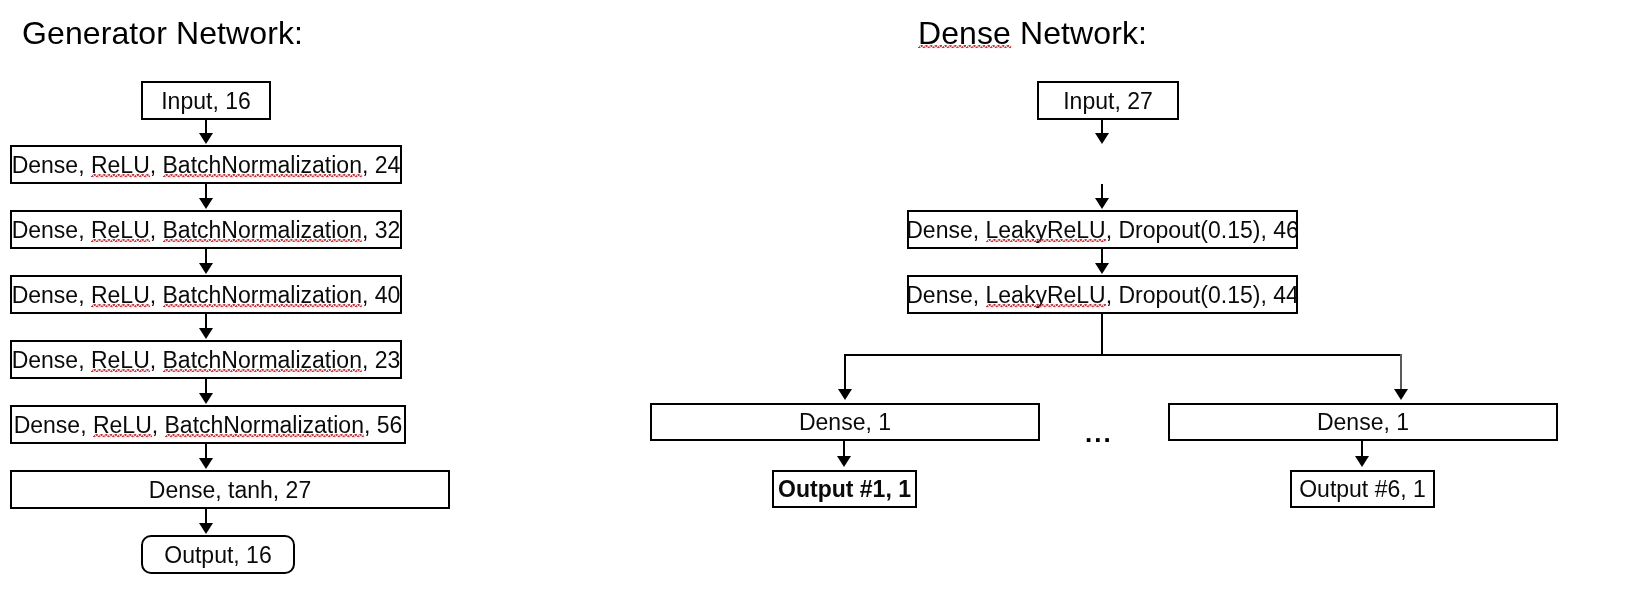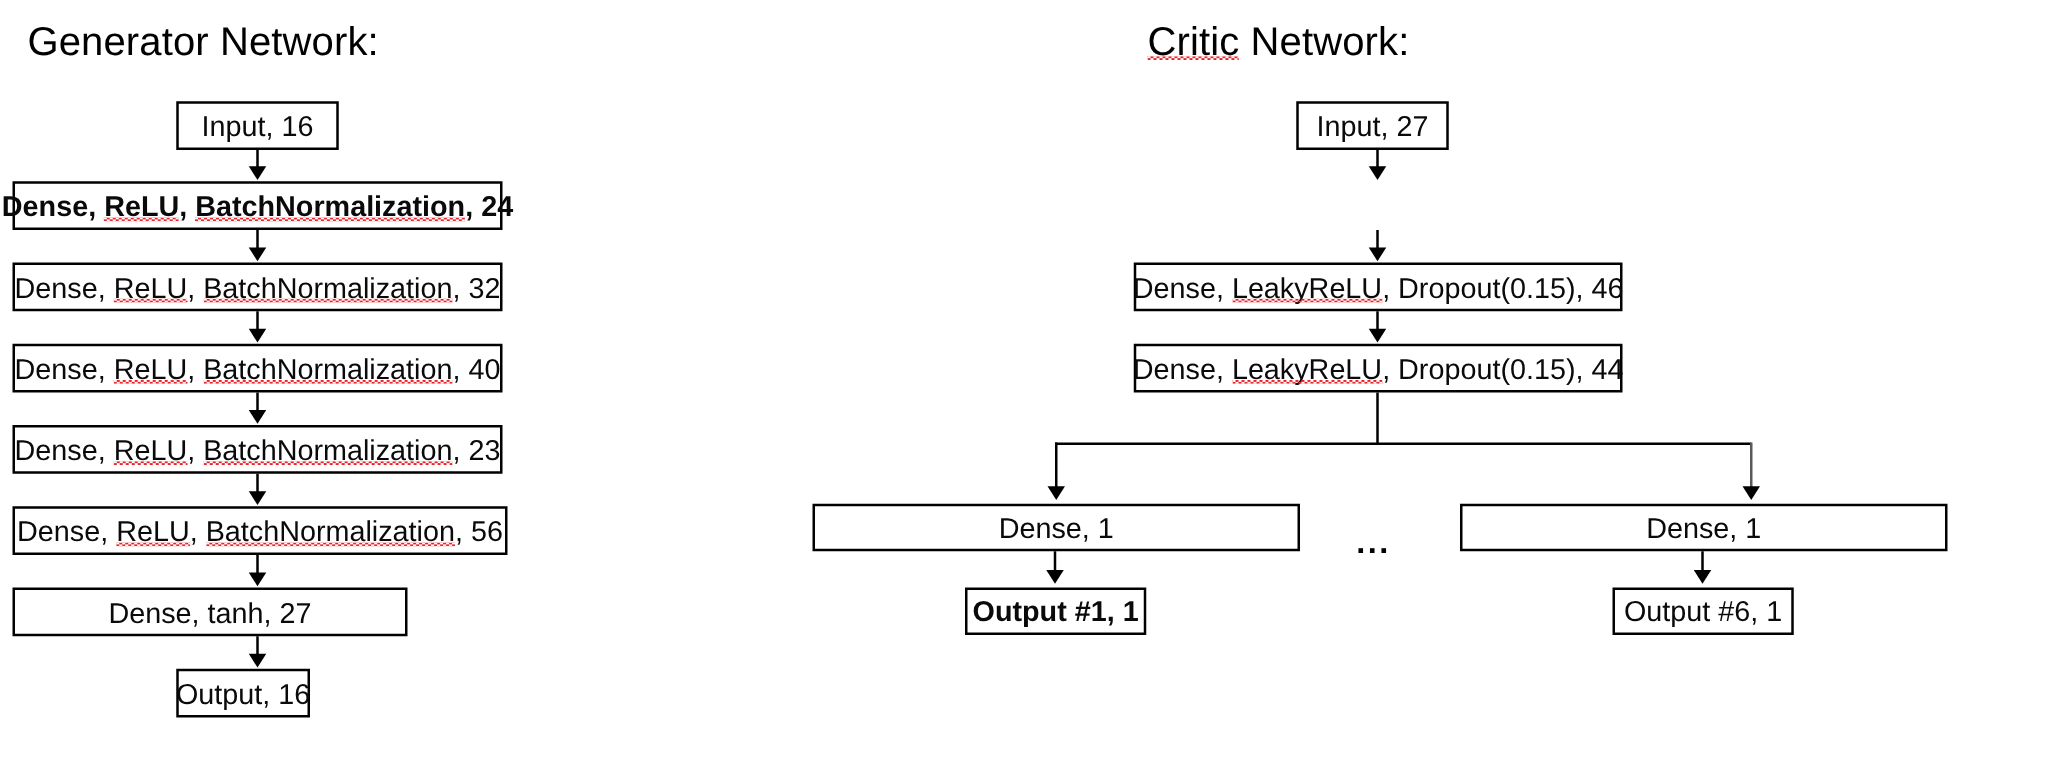--- a/index.html
+++ b/index.html
@@ -93,21 +93,21 @@
 
 <div class="canvas">
 
   <div class="title" style="left:22px; top:18px;">Generator Network:</div>
 
   <div class="node" style="left:141px; top:81px; width:130px; height:39px;">Input, 16</div>
 
   <div class="edge vert" style="left:205px; top:120px; height:17px;"></div>
   <div class="arrowhead" style="left:199px; top:133px;"></div>
 
-  <div class="node" style="left:10px; top:145px; width:392px; height:39px;font-weight:bold;">
+  <div class="node" style="left:10px; top:145px; width:392px; height:39px;">
     <span><span>Dense, </span><span class="sp">ReLU</span><span>, </span><span class="sp">BatchNormalization</span><span>, 24</span></span>
   </div>
 
   <div class="edge vert" style="left:205px; top:184px; height:16px;"></div>
   <div class="arrowhead" style="left:199px; top:198px;"></div>
 
   <div class="node" style="left:10px; top:210px; width:392px; height:39px;">
     <span><span>Dense, </span><span class="sp">ReLU</span><span>, </span><span class="sp">BatchNormalization</span><span>, 32</span></span>
   </div>
 
@@ -128,30 +128,30 @@
   <div class="edge vert" style="left:205px; top:379px; height:16px;"></div>
   <div class="arrowhead" style="left:199px; top:393px;"></div>
 
   <div class="node" style="left:10px; top:405px; width:396px; height:39px;align-items:center;">
     <span><span>Dense, </span><span class="sp">ReLU</span><span>, </span><span class="sp">BatchNormalization</span><span>, 56</span></span>
   </div>
 
   <div class="edge vert" style="left:205px; top:444px; height:16px;"></div>
   <div class="arrowhead" style="left:199px; top:458px;"></div>
 
-  <div class="node" style="left:10px; top:470px; width:316px; height:39px;">Dense, tanh, 27</div>
+  <div class="node" style="left:10px; top:470px; width:440px; height:39px;">Dense, tanh, 27</div>
 
   <div class="edge vert" style="left:205px; top:509px; height:16px;"></div>
   <div class="arrowhead" style="left:199px; top:523px;"></div>
 
-  <div class="node" style="left:141px; top:535px; width:107px; height:39px;">Output, 16</div>
+  <div class="node" style="left:141px; top:535px; width:154px; height:39px;border-radius:10px;">Output, 16</div>
 
-  <div class="title" style="left:918px; top:18px;"><span class="sp">Critic</span><span> Network:</span></div>
+  <div class="title" style="left:918px; top:18px;"><span class="sp">Dense</span><span> Network:</span></div>
 
-  <div class="node" style="left:1037px; top:81px; width:122px; height:39px;">Input, 27</div>
+  <div class="node" style="left:1037px; top:81px; width:142px; height:39px;">Input, 27</div>
 
   <div class="edge vert" style="left:1101px; top:120px; height:17px;"></div>
   <div class="arrowhead" style="left:1095px; top:133px;"></div>
 
 
   <div class="edge vert" style="left:1101px; top:184px; height:16px;"></div>
   <div class="arrowhead" style="left:1095px; top:198px;"></div>
 
   <div class="node" style="left:907px; top:210px; width:391px; height:39px;">
     <span><span>Dense, </span><span class="sp">LeakyReLU</span><span>, Dropout(0.15), 46</span></span>

